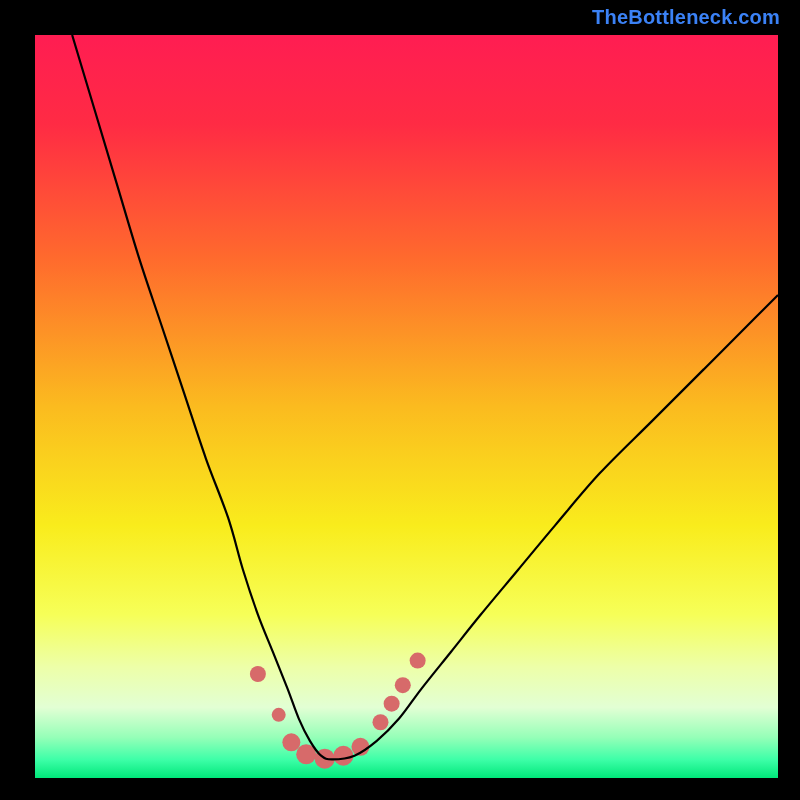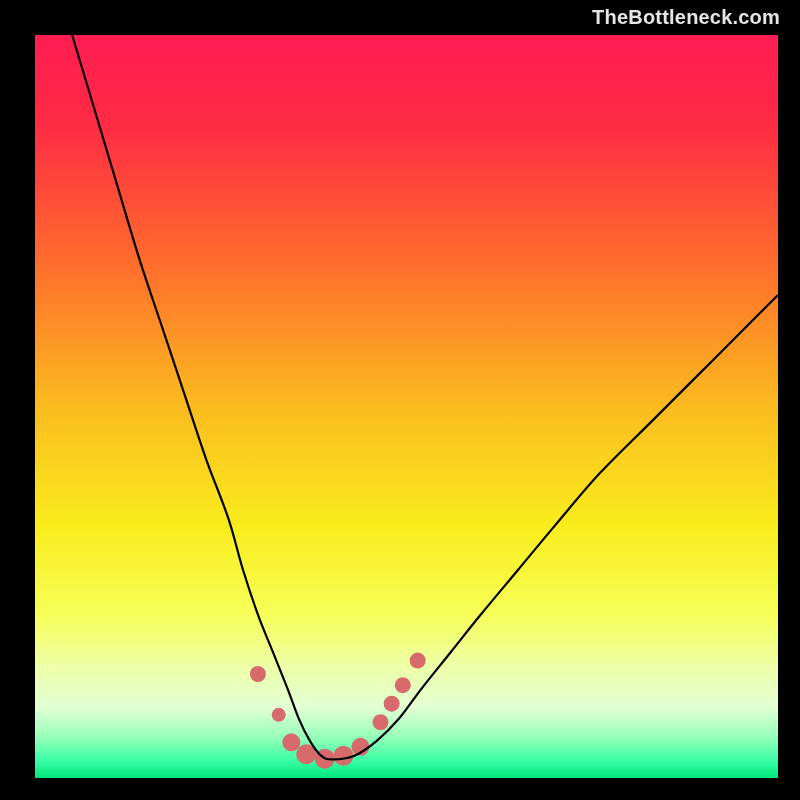--- a/index.html
+++ b/index.html
@@ -30,21 +30,21 @@
     position: absolute;
     left: 0; right: 0; top: 0; bottom: 0;
   }
   .watermark {
     position: absolute;
     top: 6px;
     right: 20px;
     font-family: Arial, Helvetica, sans-serif;
     font-size: 20px;
     font-weight: 600;
-    color: #e5e5e5;
+    color: #3b82f6;
     letter-spacing: 0.2px;
   }
   svg.curve {
     position: absolute;
     left: 0; top: 0;
     width: 743px;
     height: 743px;
   }
 </style>
 </head>

